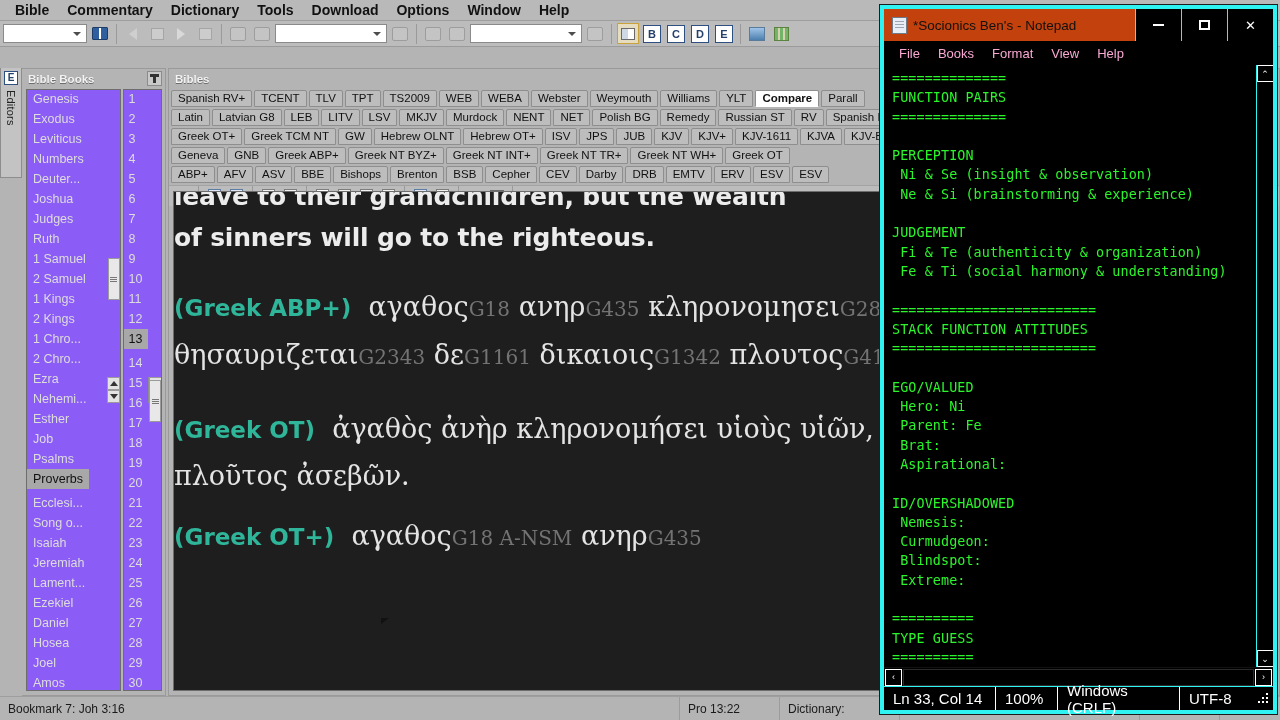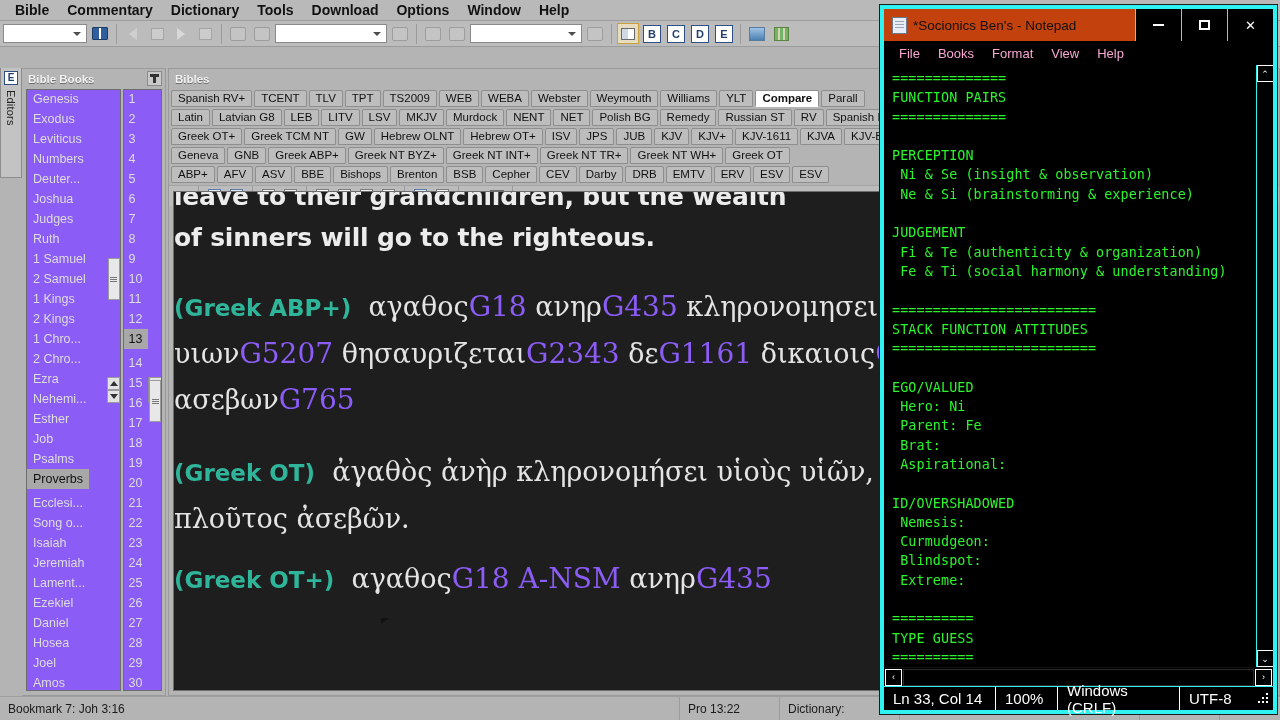--- a/index.html
+++ b/index.html
@@ -185,21 +185,21 @@
   .eng-line {
     font-family: "DejaVu Sans", sans-serif;
     font-weight: bold; font-size: 25px; line-height: 41px; color: #ececec;
     letter-spacing: -.2px;
   }
   .ver-label { color: #2fb69a; font-weight: bold; }
   .greek-block {
     font-family: "DejaVu Serif", serif; font-size: 27px; line-height: 46px; color: #e4e4e4;
   }
   .greek-block .ver-label { font-family: "DejaVu Sans", sans-serif; font-size: 23px; }
-  .strong { color: #8b5cf6; font-size: 28px; vertical-align: baseline; }
+  .strong { color: #737373; font-size: 20px; vertical-align: baseline; }
   .blk-gap { height: 26px; }
 
   
   .es-status {
     position: absolute; left: 0; bottom: 0; height: 24px; width: 100%;
     background: #b4b4b4; border-top: 1px solid #9e9e9e; display: flex; align-items: center;
     font-size: 12px; color: #1a1a1a;
   }
   .st-cell { height: 100%; display: flex; align-items: center; padding: 0 8px; border-right: 1px solid #9c9c9c; }
   .st-grow { flex: 1; }

